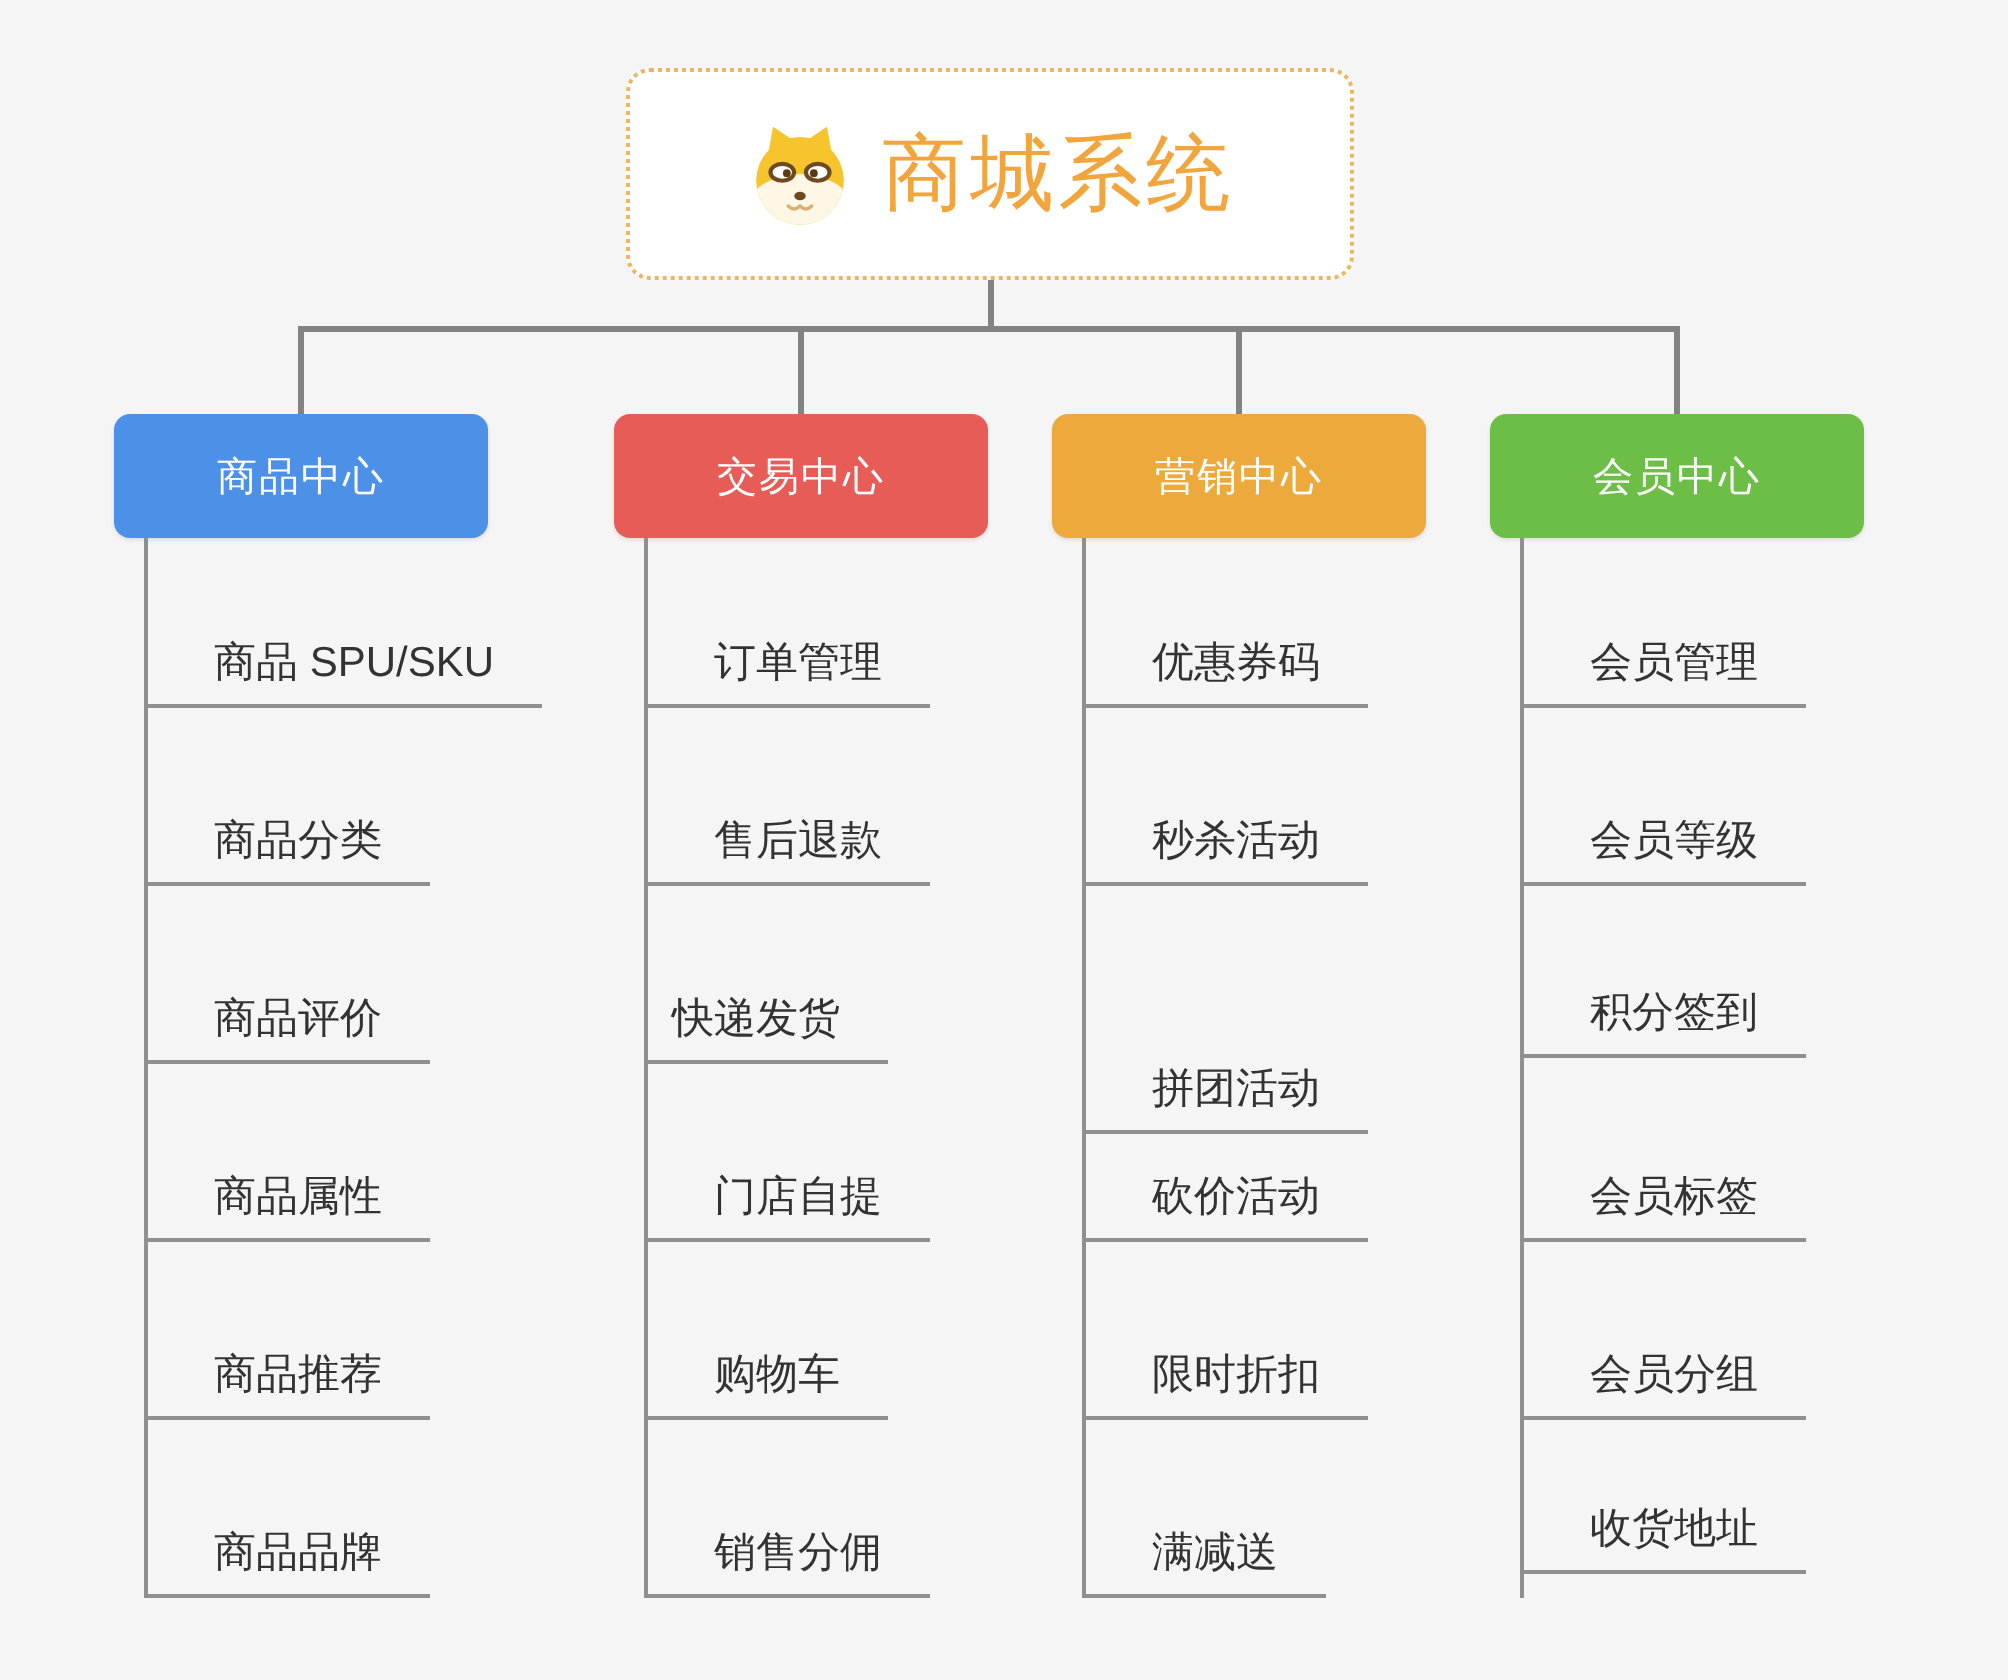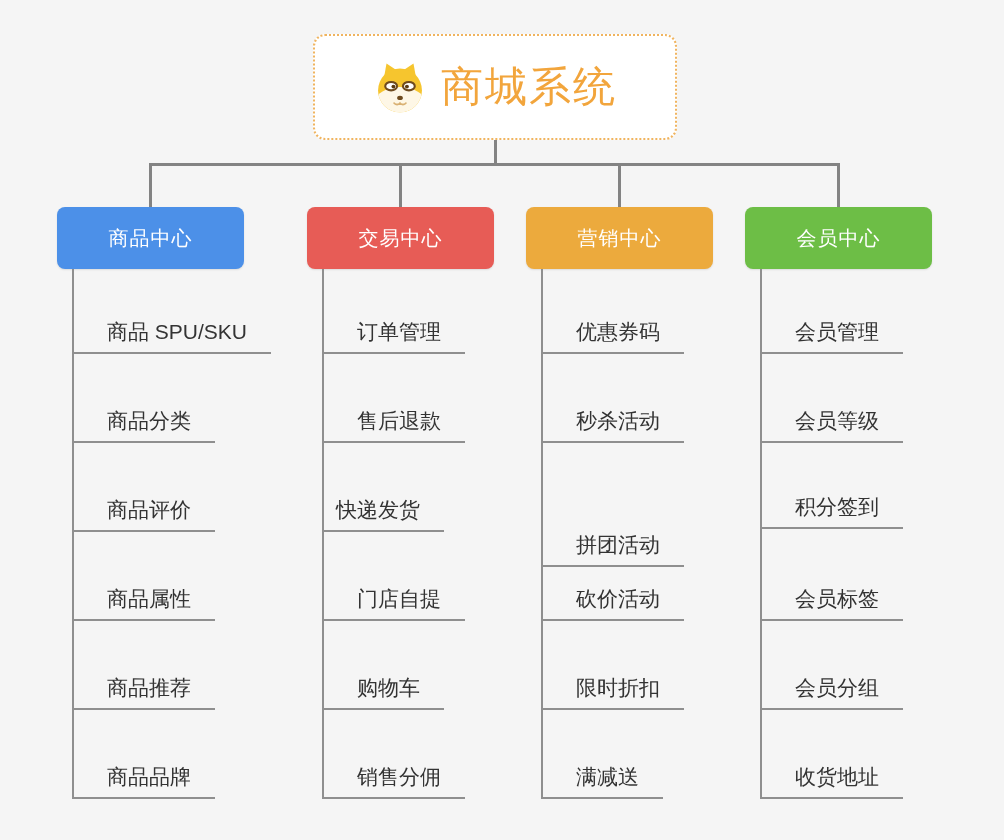--- a/index.html
+++ b/index.html
@@ -174,17 +174,17 @@
   </div>
 
   <div class="branch-column" style="left:745px">
     <div class="branch-box" style="background: rgb(109, 190, 70);">会员中心</div>
     <div class="leaves">
         <div class="leaf" style="top: 47px;">会员管理</div>
         <div class="leaf" style="top: 136px;">会员等级</div>
         <div class="leaf" style="top: 222px;">积分签到</div>
         <div class="leaf" style="top: 314px;">会员标签</div>
         <div class="leaf" style="top: 403px; text-align: right;">会员分组</div>
-        <div class="leaf" style="top: 492px;">收货地址</div>
+        <div class="leaf" style="top: 480px;">收货地址</div>
       </div>
   </div>
 
 </div>
 
 </body></html>

